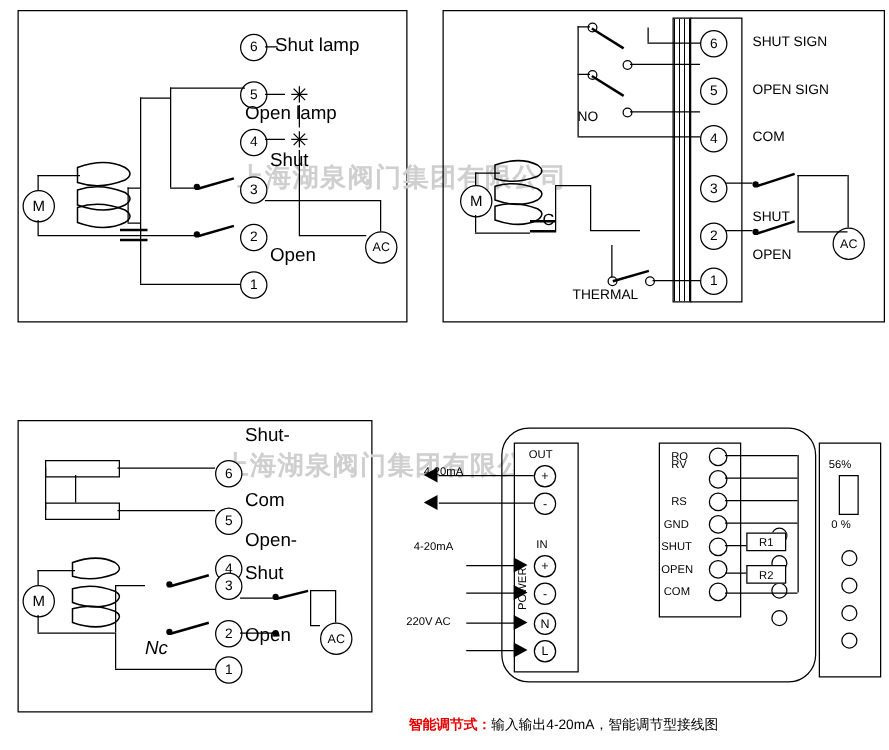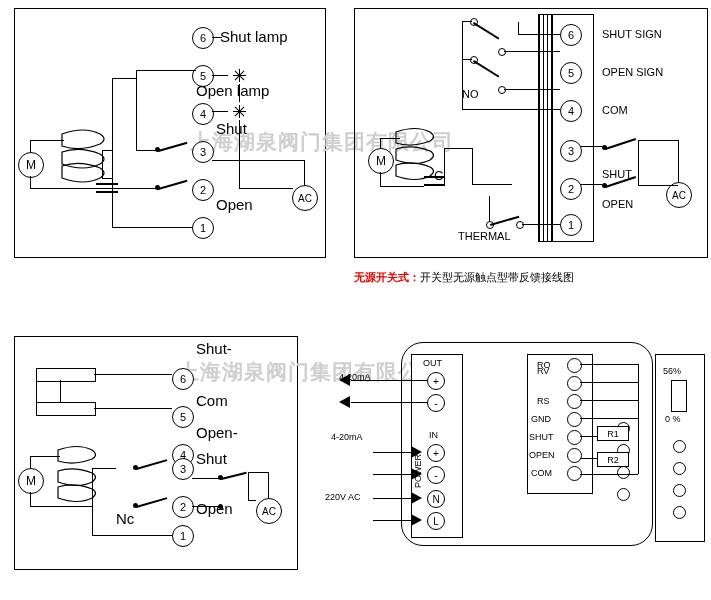--- a/index.html
+++ b/index.html
@@ -186,43 +186,40 @@
   <div class="wire wh" style="left:122px;top:184px;width:40px;"></div>
 
   <div class="odot" style="left:136px;top:221px;"></div>
   <div class="odot" style="left:166px;top:221px;"></div>
   <div class="wire" style="left:140px;top:224px;width:30px;height:1.5px;transform:rotate(-16deg);transform-origin:0 0;"></div>
   <div class="wire wv" style="left:139px;top:196px;height:26px;"></div>
   <div class="wire wh" style="left:139px;top:196px;width:0;"></div>
   <div class="wire wv" style="left:172px;top:224px;height:0;"></div>
   <div class="wire wh" style="left:172px;top:224px;width:38px;"></div>
 
-  <div class="cap" style="left:4px;top:270px;">
-    <span class="red">无源开关式：</span><span>开关型无源触点型带反馈接线图</span>
-  </div>
 </div>
 
 <div class="panel" style="left:0;top:310px;width:345px;height:290px;">
   <div class="box" style="left:14px;top:26px;width:282px;height:232px;"></div>
 
   <div class="watermark" style="left:178px;top:48px;">上海湖泉阀门集团有限公司</div>
 
   <div class="circ" style="left:172px;top:58px;width:20px;height:20px;">6</div>
   <div class="circ" style="left:172px;top:96px;width:20px;height:20px;">5</div>
   <div class="circ" style="left:172px;top:134px;width:20px;height:20px;">4</div>
   <div class="circ" style="left:172px;top:148px;width:20px;height:20px;">3</div>
   <div class="circ" style="left:172px;top:186px;width:20px;height:20px;">2</div>
   <div class="circ" style="left:172px;top:215px;width:20px;height:20px;">1</div>
 
   <div class="lbl big" style="left:196px;top:30px;">Shut-</div>
   <div class="lbl big" style="left:196px;top:82px;">Com</div>
   <div class="lbl big" style="left:196px;top:114px;">Open-</div>
   <div class="lbl big" style="left:196px;top:140px;">Shut</div>
   <div class="lbl big" style="left:196px;top:190px;">Open</div>
-  <div class="lbl big" style="left:116px;top:200px;">Nc</div>
+  <div class="lbl big" style="left:116px;top:200px;font-style:italic;">Nc</div>
 
   <div class="circ" style="left:18px;top:158px;width:24px;height:24px;font-size:12px;">M</div>
   <div class="circ" style="left:256px;top:188px;width:24px;height:24px;font-size:10px;">AC</div>
 
   <div class="box" style="left:36px;top:58px;width:58px;height:12px;"></div>
   <div class="box" style="left:36px;top:92px;width:58px;height:12px;"></div>
   <div class="wire wh" style="left:94px;top:64px;width:78px;"></div>
   <div class="wire wh" style="left:94px;top:98px;width:78px;"></div>
   <div class="wire wv" style="left:36px;top:64px;height:34px;"></div>
   <div class="wire wv" style="left:60px;top:70px;height:22px;"></div>
@@ -330,13 +327,16 @@
 
   <div class="box" style="left:340px;top:44px;width:48px;height:186px;"></div>
   <div class="lbl xs" style="left:348px;top:56px;">56%</div>
   <div class="lbl xs" style="left:350px;top:104px;">0 %</div>
   <div class="slider" style="left:356px;top:70px;width:14px;height:30px;"></div>
   <div class="circ" style="left:358px;top:130px;width:11px;height:11px;"></div>
   <div class="circ" style="left:358px;top:152px;width:11px;height:11px;"></div>
   <div class="circ" style="left:358px;top:174px;width:11px;height:11px;"></div>
   <div class="circ" style="left:358px;top:196px;width:11px;height:11px;"></div>
 
+  <div class="cap" style="left:12px;top:262px;">
+    <span class="red">智能调节式：</span><span>输入输出4-20mA，智能调节型接线图</span>
+  </div>
 </div>
 
 </body></html>

